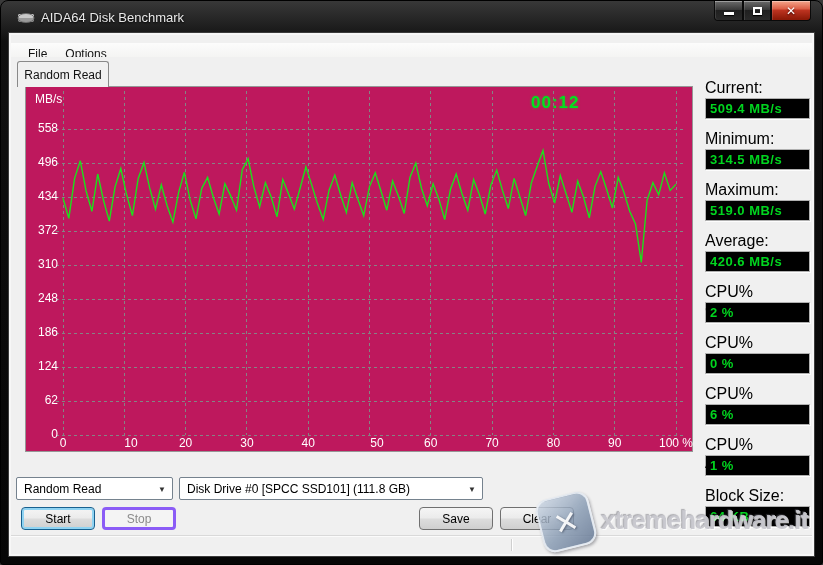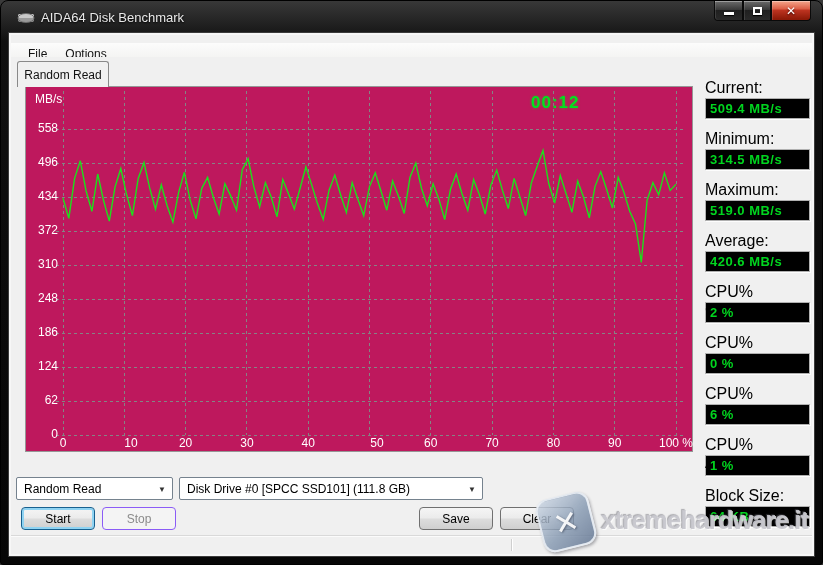--- a/index.html
+++ b/index.html
@@ -49,21 +49,21 @@
   
   .combo{position:absolute;top:420px;height:23px;background:#fff;border:1px solid #75828e;border-radius:2px;
     font-size:12px;color:#000;display:flex;align-items:center;padding:0 20px 0 7px;cursor:default;}
   .combo.benchmark{left:5px;width:157px;}
   .combo.drive{left:168px;width:304px;}
   .combo-value{white-space:nowrap;overflow:hidden;}
   .combo-arrow{position:absolute;right:6px;top:7px;font-size:8px;color:#333;}
   .btn{position:absolute;top:450px;width:74px;height:23px;font-size:12px;color:#000;border-radius:4px;
     border:1px solid #707070;background:linear-gradient(#f5f5f5,#ebebeb 48%,#dddddd 52%,#cfcfcf);cursor:default;}
   .btn.start{left:10px;border:1px solid #17608f;box-shadow:inset 0 0 0 2px #8fd3f2;}
-  .btn.stop{left:91px;background:#f4f4f4;border:1px solid #8b5cf6;color:#8b8b8b;}
+  .btn.stop{left:91px;background:#f4f4f4;border:3px solid #8b5cf6;color:#8b8b8b;}
   .btn.save{left:408px;}
   .btn.clear{left:489px;}
   
   .statusbar{position:absolute;left:0;right:0;top:478px;bottom:0;background:#f0f0f0;
     border-top:1px solid #d9d9d9;box-shadow:inset 0 1px 0 #fbfbfb;}
   .status-sep{position:absolute;left:500px;top:3px;bottom:3px;width:1px;background:#cfcfcf;box-shadow:1px 0 0 #fff;}
   
   .watermark{position:absolute;left:518px;top:436px;width:285px;height:64px;z-index:5;pointer-events:none;}
   .wm-logo{position:absolute;left:10px;top:2px;width:54px;height:54px;border-radius:12px;transform:rotate(-14deg);
     background:linear-gradient(145deg,rgba(205,215,228,.85),rgba(130,150,175,.8) 55%,rgba(90,110,140,.8));

